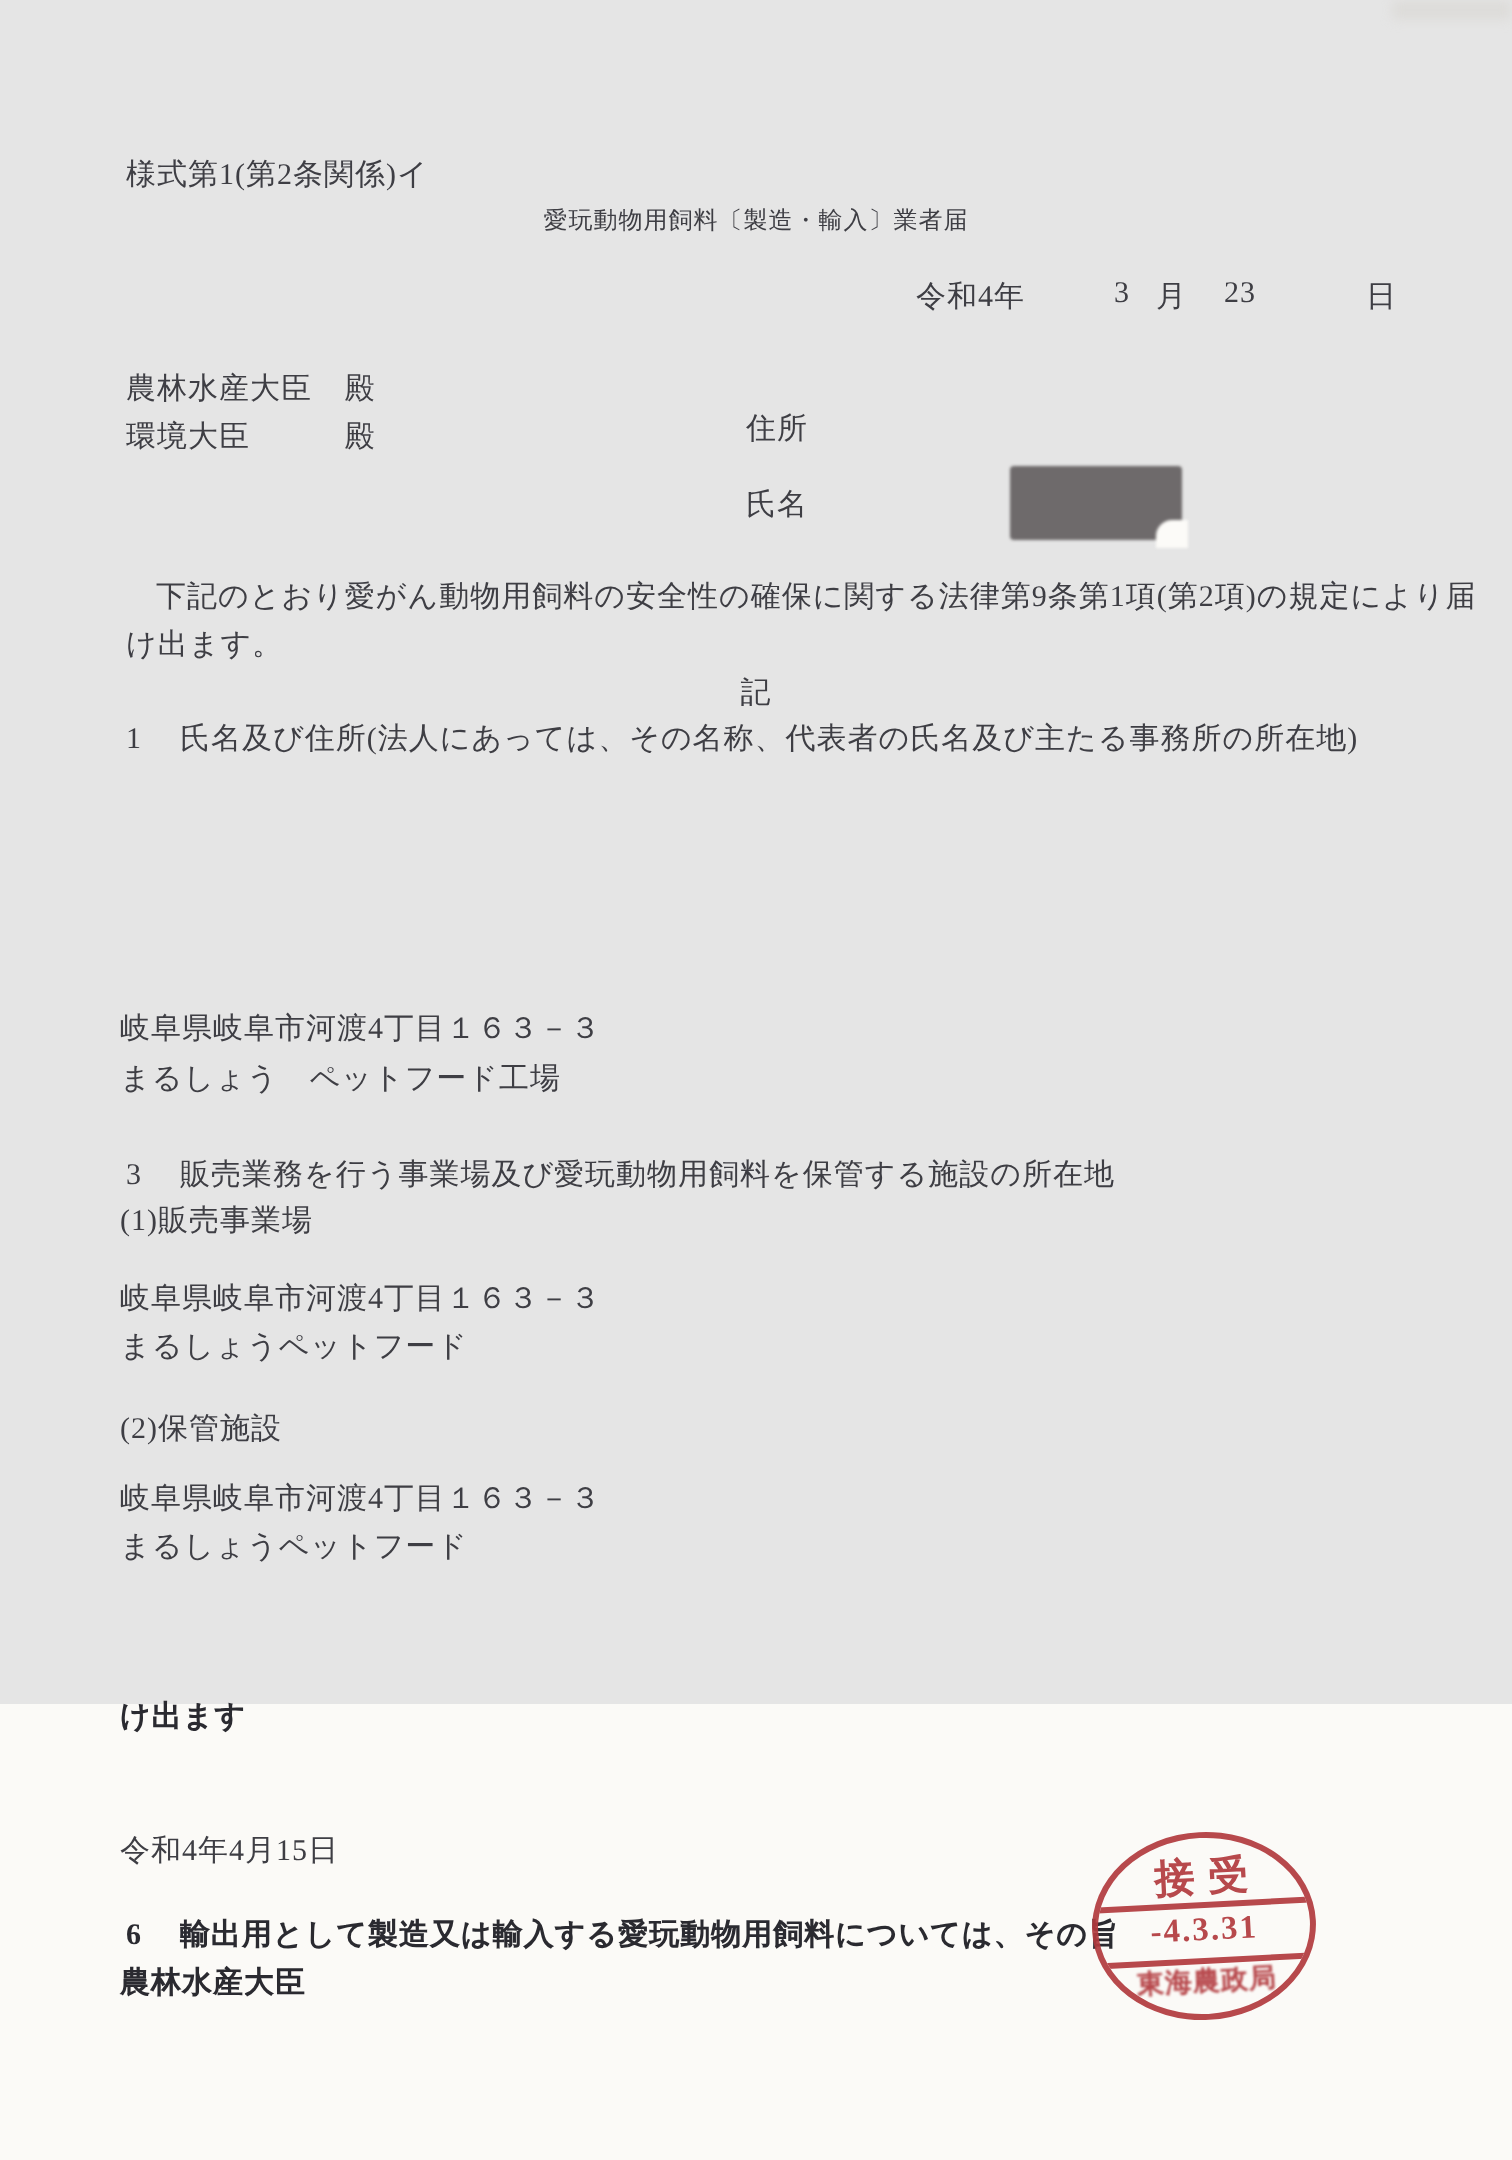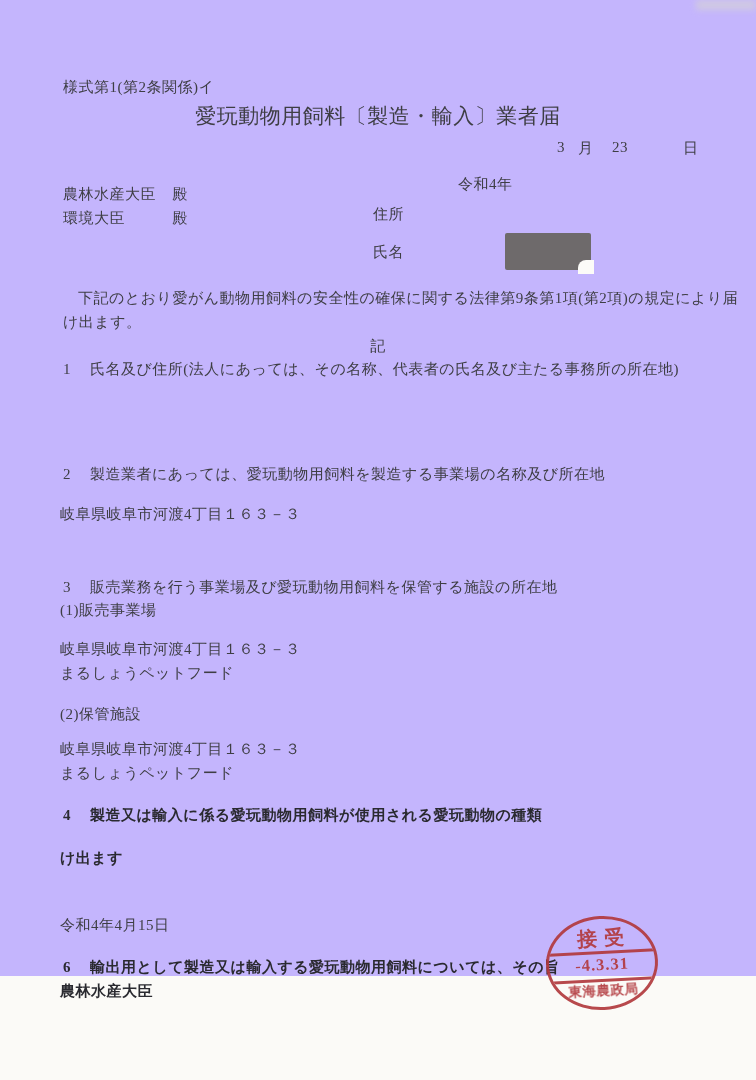--- a/index.html
+++ b/index.html
@@ -6,38 +6,38 @@
     margin: 0;
     padding: 0;
     width: 756px;
     height: 1080px;
     background: #fbfaf7;
     overflow: hidden;
   }
   .page {
     position: relative;
     width: 756px;
-    height: 976px;
-    background: #c4b5fd;
+    height: 852px;
+    background: #e5e5e5;
     font-family: "Liberation Serif", serif;
     font-size: 15px;
     letter-spacing: 0.5px;
     color: #3e3e44;
   }
   .line { position: absolute; white-space: nowrap; }
   .center { left: 0; right: 0; text-align: center; }
   .bold { font-weight: bold; color: #2a2a30; }
   .item-no { display: inline-block; width: 27px; }
 
   
   .form-number { left: 63px; top: 78px; }
-  .doc-title { top: 102px; font-size: 21px; }
+  .doc-title { top: 102px; font-size: 12px; }
   .date-row span { position: absolute; top: 0; }
   .date-row { left: 0; top: 139px; width: 756px; height: 20px; }
-  .date-era   { left: 458px; margin-top: 36px; }
+  .date-era   { left: 458px; }
   .date-month { left: 557px; }
   .date-month-unit { left: 578px; }
   .date-day   { left: 612px; }
   .date-day-unit { left: 683px; }
   .recipient-1 { left: 63px; top: 163px; }
   .recipient-2 { left: 63px; top: 187px; }
   .recipient-name { display: inline-block; min-width: 105px; margin-top: 22px; }
   .addr-label { left: 373px; top: 205px; }
   .name-label { left: 373px; top: 243px; }
   .redaction {
@@ -144,38 +144,33 @@
   <div class="redaction"></div>
 
   <div class="line preamble-1">下記のとおり愛がん動物用飼料の安全性の確保に関する法律第9条第1項(第2項)の規定により届</div>
   <div class="line preamble-2">け出ます。</div>
   <div class="line center record-heading">記</div>
 
   <div class="line sec1">
     <span class="item-no">1</span><span>氏名及び住所(法人にあっては、その名称、代表者の氏名及び主たる事務所の所在地)</span>
   </div>
 
-  <div class="line sec2">
-    <span class="item-no">2</span><span>製造業者にあっては、愛玩動物用飼料を製造する事業場の名称及び所在地</span>
-  </div>
   <div class="line sec2-addr">岐阜県岐阜市河渡4丁目１６３－３</div>
+  <div class="line sec2-name">まるしょう　ペットフード工場</div>
 
   <div class="line sec3">
     <span class="item-no">3</span><span>販売業務を行う事業場及び愛玩動物用飼料を保管する施設の所在地</span>
   </div>
   <div class="line sec3-sub1">(1)販売事業場</div>
   <div class="line sec3-sub1-addr">岐阜県岐阜市河渡4丁目１６３－３</div>
   <div class="line sec3-sub1-name">まるしょうペットフード</div>
   <div class="line sec3-sub2">(2)保管施設</div>
   <div class="line sec3-sub2-addr">岐阜県岐阜市河渡4丁目１６３－３</div>
   <div class="line sec3-sub2-name">まるしょうペットフード</div>
 
-  <div class="line sec4 bold">
-    <span class="item-no">4</span><span>製造又は輸入に係る愛玩動物用飼料が使用される愛玩動物の種類</span>
-  </div>
   <div class="line sec4-val bold">け出ます</div>
 
   <div class="line sec5-val">令和4年4月15日</div>
 
   <div class="line sec6 bold">
     <span class="item-no">6</span><span>輸出用として製造又は輸入する愛玩動物用飼料については、その旨</span>
   </div>
   <div class="line sec6-val bold">農林水産大臣</div>
 
   <div class="stamp">

